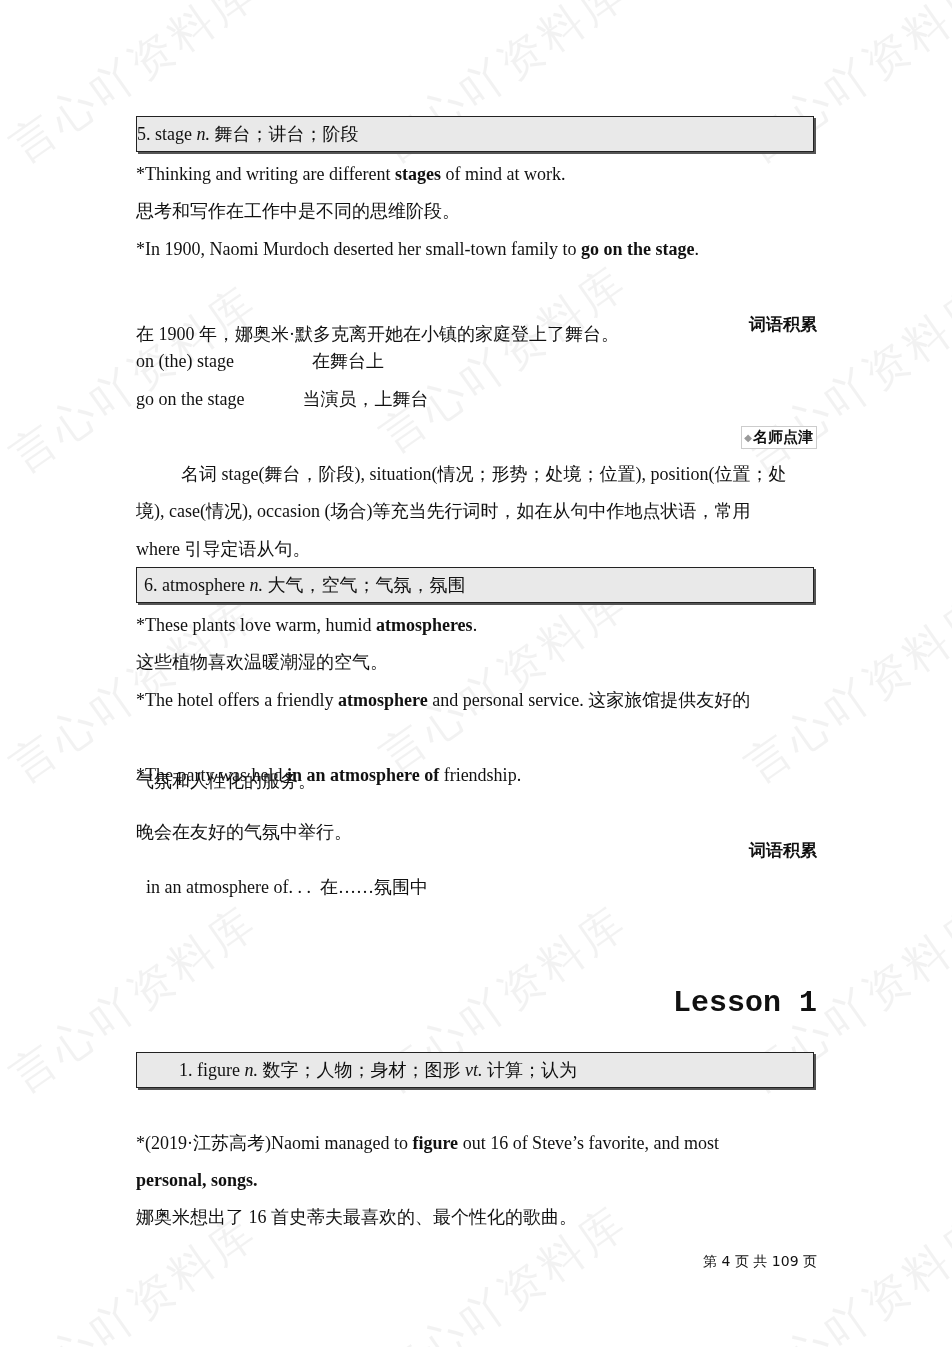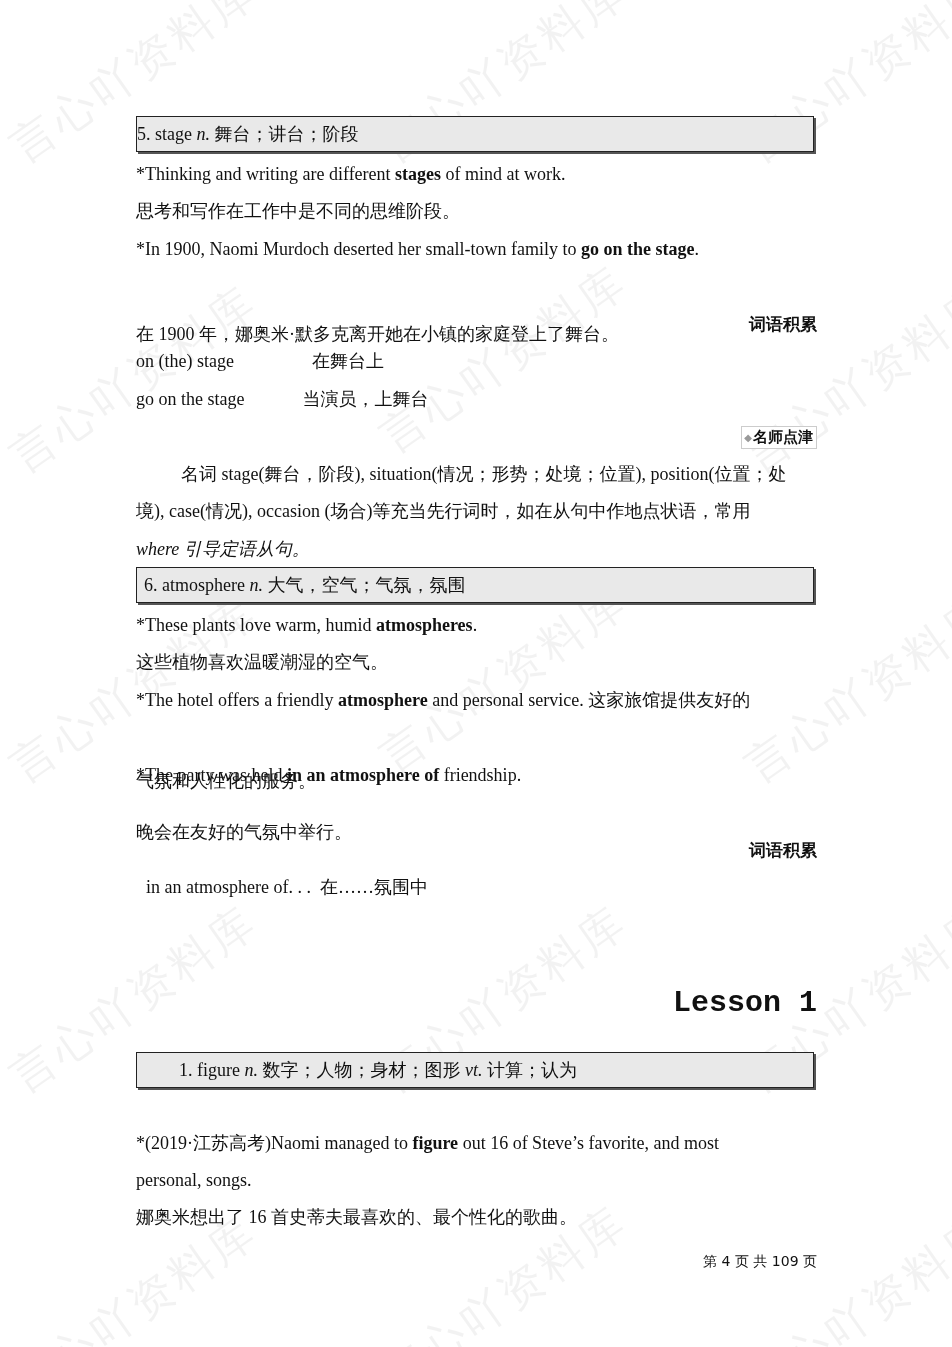--- a/index.html
+++ b/index.html
@@ -73,21 +73,21 @@
   </div>
   <div class="line" style="top:387px;">
     <span>go on the stage</span><span class="gap2"></span><span>当演员，上舞台</span>
   </div>
 
   <div class="line center" style="top:424px;">
     <span class="tip-label"><span class="dot">◆</span><span>名师点津</span></span>
   </div>
   <div class="line" style="top:462px; text-indent:45px;">名词 stage(舞台，阶段), situation(情况；形势；处境；位置), position(位置；处</div>
   <div class="line" style="top:499px;">境), case(情况),    occasion (场合)等充当先行词时，如在从句中作地点状语，常用</div>
-  <div class="line" style="top:537px;font-style:italic;">where 引导定语从句。</div>
+  <div class="line" style="top:537px;">where 引导定语从句。</div>
 
   <div class="box" style="top:567px;padding-left:7px;">
     <span>6. atmosphere </span><i>n.</i><span>  大气，空气；气氛，氛围</span>
   </div>
   <div class="line" style="top:613px;">
     <span>*These plants love warm,    humid </span><b>atmospheres</b><span>.</span>
   </div>
   <div class="line" style="top:650px;">这些植物喜欢温暖潮湿的空气。</div>
   <div class="line" style="top:688px;">
     <span>*The hotel offers a friendly </span><b>atmosphere</b><span> and personal service.    这家旅馆提供友好的</span>
@@ -105,17 +105,17 @@
 
   <div class="line center lesson" style="top:988px; line-height:30px;">Lesson 1</div>
   <div class="line center" style="top:1053px;">要点精研·探究学习</div>
 
   <div class="box" style="top:1052px;padding-left:42px;">
     <span>1. figure </span><i>n.</i><span>  数字；人物；身材；图形  </span><i>vt.</i><span>  计算；认为</span>
   </div>
   <div class="line" style="top:1131px; width:681px; text-align:justify;">
     <span>*(2019·江苏高考)Naomi managed to </span><b>figure</b><span> out 16 of Steve’s favorite,    and most</span>
   </div>
-  <div class="line" style="top:1168px;">personal, songs.</div>
+  <div class="line" style="top:1168px;font-weight:bold;">personal, songs.</div>
   <div class="line" style="top:1205px;">娜奥米想出了 16 首史蒂夫最喜欢的、最个性化的歌曲。</div>
 
   <div class="line center footer" style="top:1249px;">第 4 页 共 109 页</div>
 </div>
 
 </body></html>

